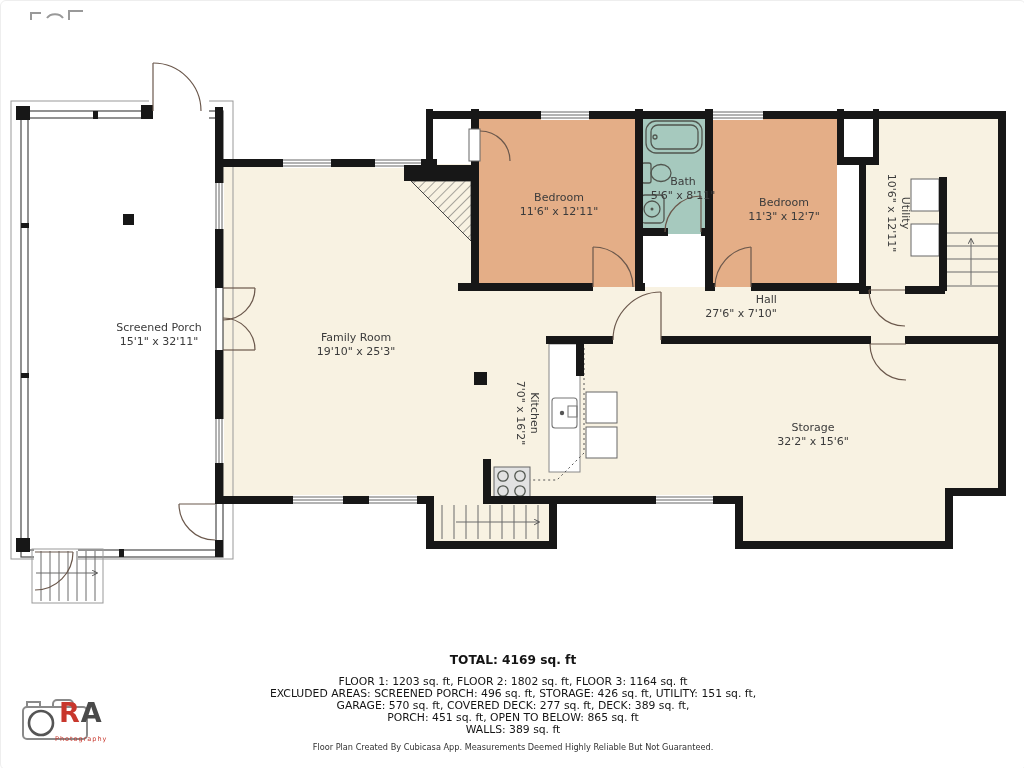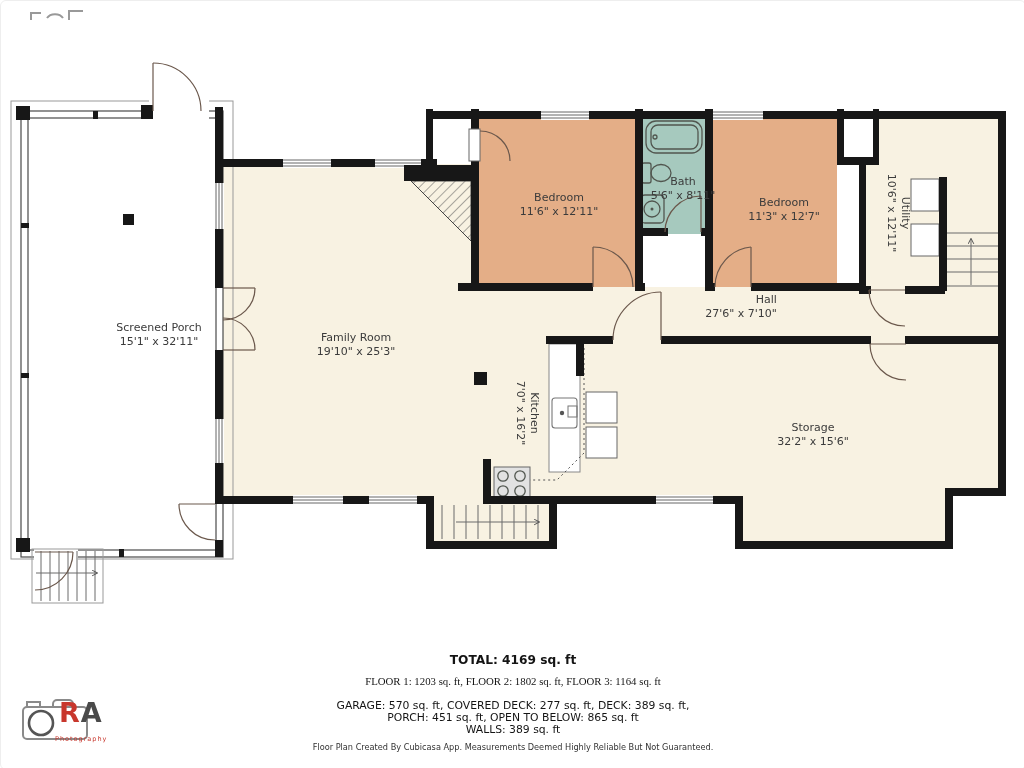--- a/index.html
+++ b/index.html
@@ -360,21 +360,22 @@
 <div class="rlabel rot" style="left:526px;top:412px;">
   <div>Kitchen</div>
       <div>7'0" x 16'2"</div>
 </div>
 <div class="rlabel" style="left:812px;top:434px;">
   <div>Storage</div>
       <div>32'2" x 15'6"</div>
 </div>
 
 <div class="fline total" style="top:652px;">TOTAL: 4169 sq. ft</div>
-<div class="fline" style="top:674px;font-family:Liberation Serif, serif;">FLOOR 1: 1203 sq. ft, FLOOR 2: 1802 sq. ft, FLOOR 3: 1164 sq. ft</div>
+<div class="fline" style="top:674px;">FLOOR 1: 1203 sq. ft, FLOOR 2: 1802 sq. ft, FLOOR 3: 1164 sq. ft</div>
+<div class="fline" style="top:686px;">EXCLUDED AREAS: SCREENED PORCH: 496 sq. ft, STORAGE: 426 sq. ft, UTILITY: 151 sq. ft,</div>
 <div class="fline" style="top:698px;">GARAGE: 570 sq. ft, COVERED DECK: 277 sq. ft, DECK: 389 sq. ft,</div>
 <div class="fline" style="top:710px;">PORCH: 451 sq. ft, OPEN TO BELOW: 865 sq. ft</div>
 <div class="fline" style="top:722px;">WALLS: 389 sq. ft</div>
 <div class="fline small" style="top:741px;">Floor Plan Created By Cubicasa App. Measurements Deemed Highly Reliable But Not Guaranteed.</div>
 
 <div id="logo">
   <svg width="110" height="62">
     <rect x="6" y="16" width="64" height="32" rx="4" fill="none" stroke="#8a8a8a" stroke-width="2"></rect>
     <path d="M10,16 v-5 h13 v5" fill="none" stroke="#8a8a8a" stroke-width="2"></path>
     <path d="M36,16 v-3 a4,4 0 0 1 4,-4 h12 a4,4 0 0 1 4,4 v3" fill="none" stroke="#8a8a8a" stroke-width="2"></path>

